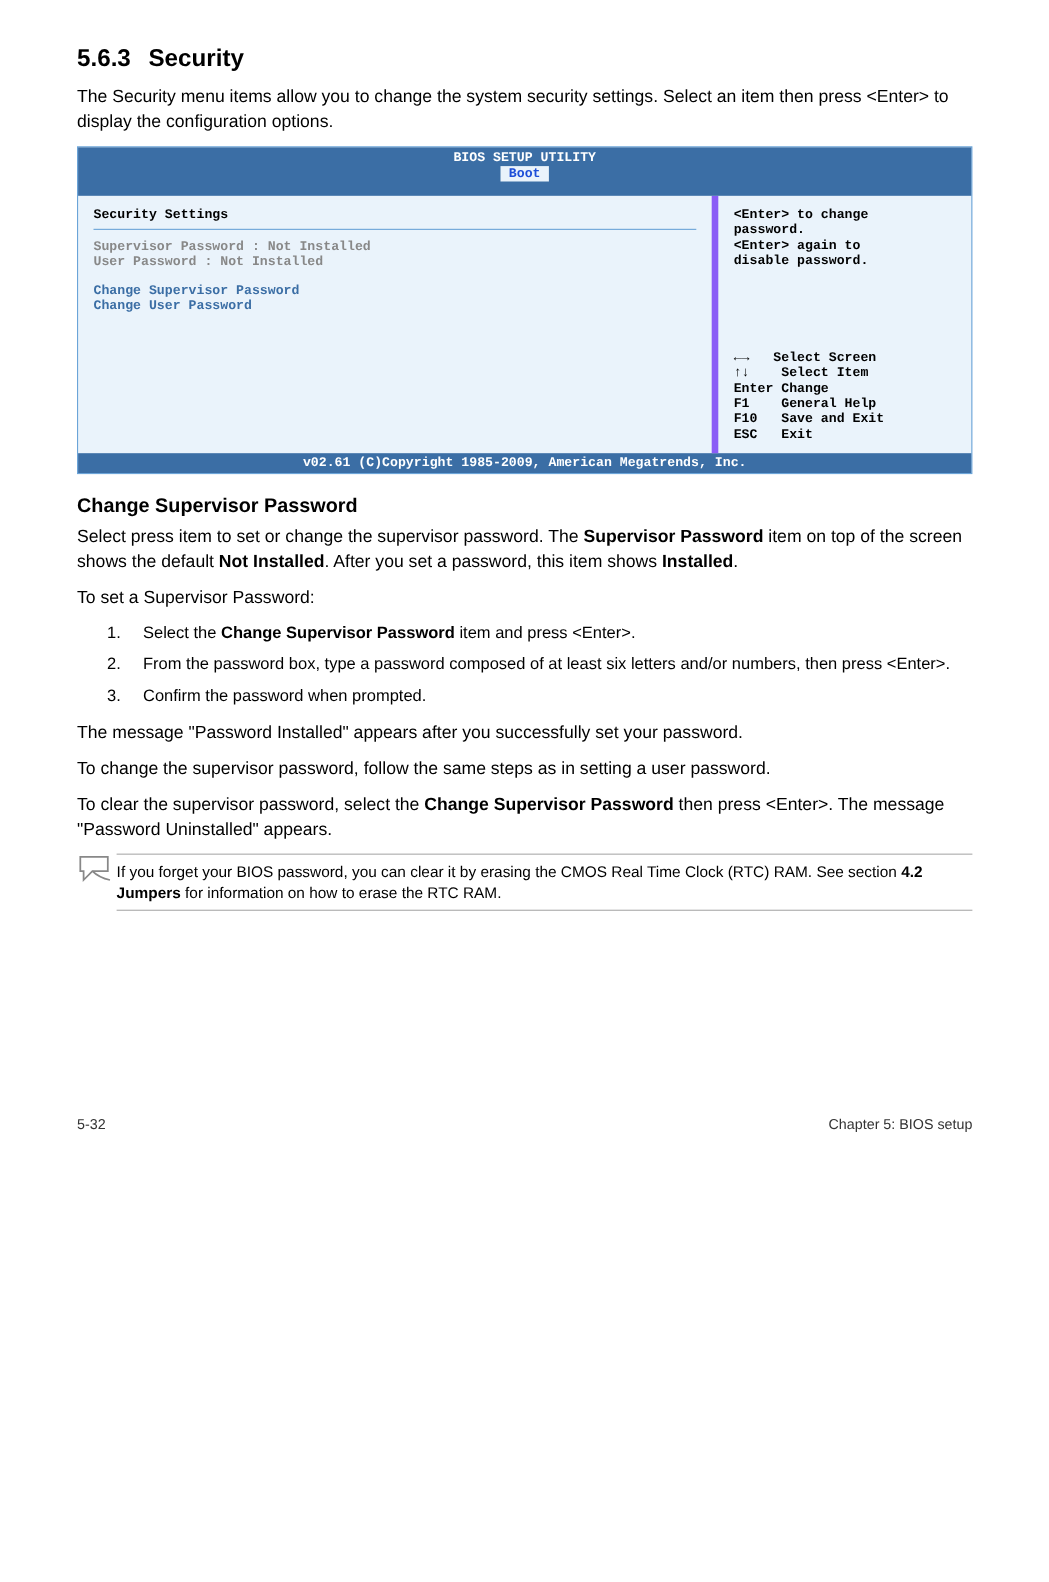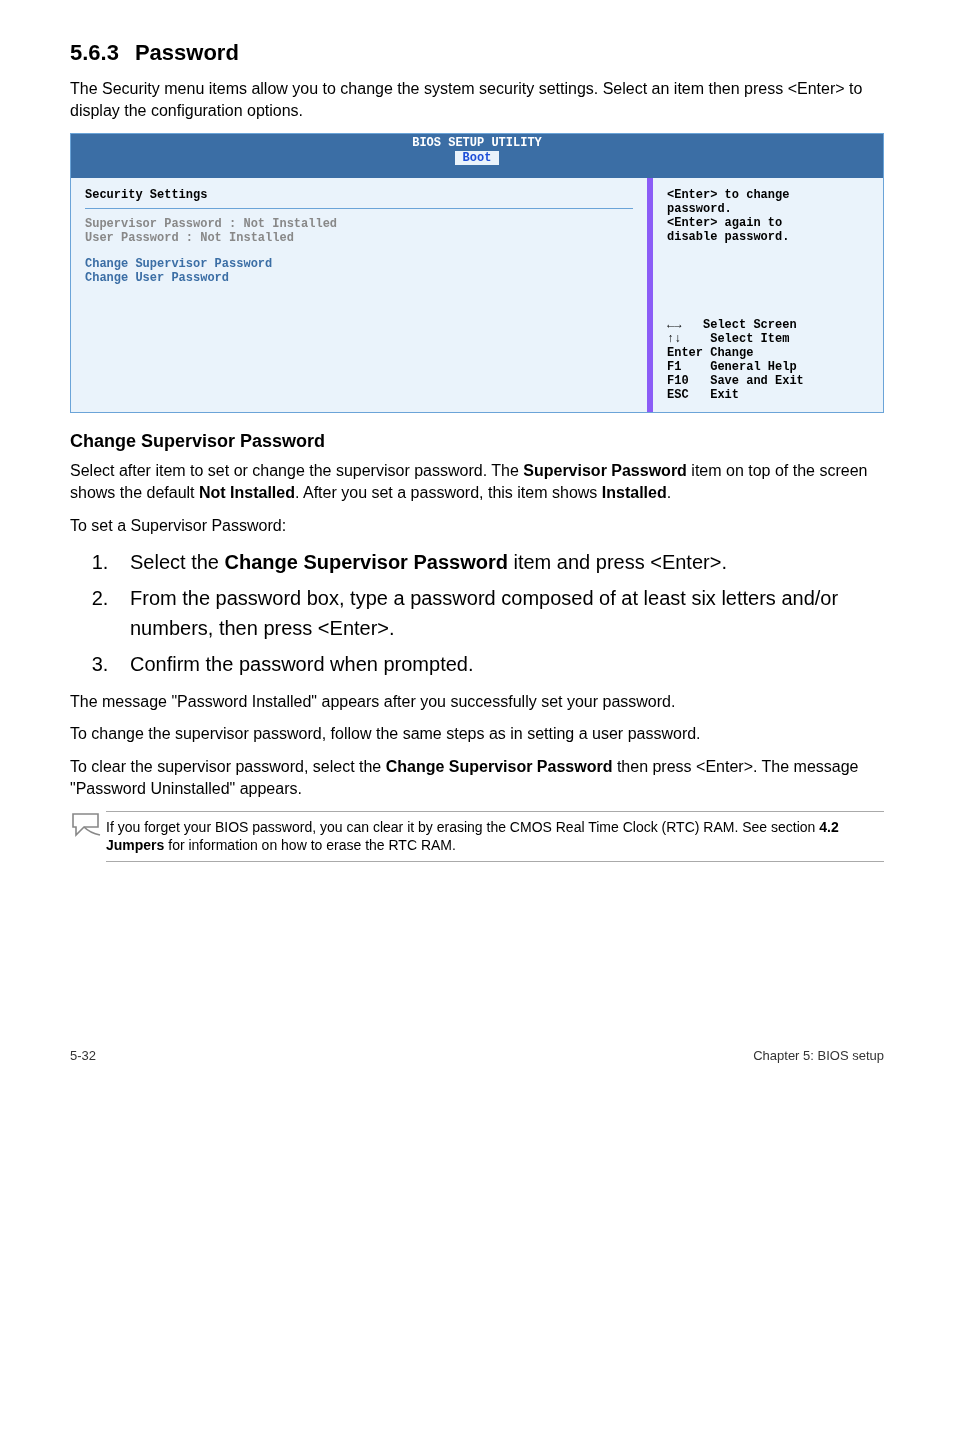--- a/index.html
+++ b/index.html
@@ -77,21 +77,21 @@
       font-weight: bold;
     }
     h3.subhead {
       font-size: 18px;
       font-weight: bold;
       margin: 16px 0 8px 0;
     }
     ol.numlist {
       margin: 8px 0 12px 0;
       padding-left: 44px;
-      font-size: 20px;
+      font-size: 15px;
       line-height: 1.5;
     }
     ol.numlist li { padding-left: 16px; margin-bottom: 6px; }
     .note-row {
       display: flex;
       align-items: flex-start;
       margin: 10px 0 20px 0;
       gap: 0;
     }
     .note-icon {
@@ -113,21 +113,21 @@
       margin-top: 180px;
       padding-top: 6px;
       text-align: right;
     }
     .bold { font-weight: bold; }
   </style>
 </head>
 <body>
 
 <h2 class="section-num">
-  <span class="num">5.6.3</span><span>Password</span>
+  <span class="num">5.6.3</span><span>Security</span>
 </h2>
 
 <p class="body">The Security menu items allow you to change the system security settings. Select an item then press &lt;Enter&gt; to display the configuration options.</p>
 
 <div class="bios-wrap">
   <div class="bios-titlebar">
     <span class="title-line">BIOS SETUP UTILITY</span>
     <span class="tab">Boot</span>
   </div>
   <div class="bios-body">
@@ -149,26 +149,27 @@
       <div class="nav-keys">
         <div>←→   Select Screen</div>
         <div>↑↓    Select Item</div>
         <div>Enter Change</div>
         <div>F1    General Help</div>
         <div>F10   Save and Exit</div>
         <div>ESC   Exit</div>
       </div>
     </div>
   </div>
+  <div class="bios-footer">v02.61 (C)Copyright 1985-2009, American Megatrends, Inc.</div>
 </div>
 
 <h3 class="subhead">Change Supervisor Password</h3>
 
 <p class="body">
-  <span>Select after item to set or change the supervisor password. The </span><span class="bold">Supervisor Password</span><span> item on top of the screen shows the default </span><span class="bold">Not Installed</span><span>. After you set a password, this item shows </span><span class="bold">Installed</span><span>.</span>
+  <span>Select press item to set or change the supervisor password. The </span><span class="bold">Supervisor Password</span><span> item on top of the screen shows the default </span><span class="bold">Not Installed</span><span>. After you set a password, this item shows </span><span class="bold">Installed</span><span>.</span>
 </p>
 
 <p class="body">To set a Supervisor Password:</p>
 
 <ol class="numlist">
   <li>
     <span>Select the </span><span class="bold">Change Supervisor Password</span><span> item and press &lt;Enter&gt;.</span>
   </li>
   <li>From the password box, type a password composed of at least six letters and/or numbers, then press &lt;Enter&gt;.</li>
   <li>Confirm the password when prompted.</li>

